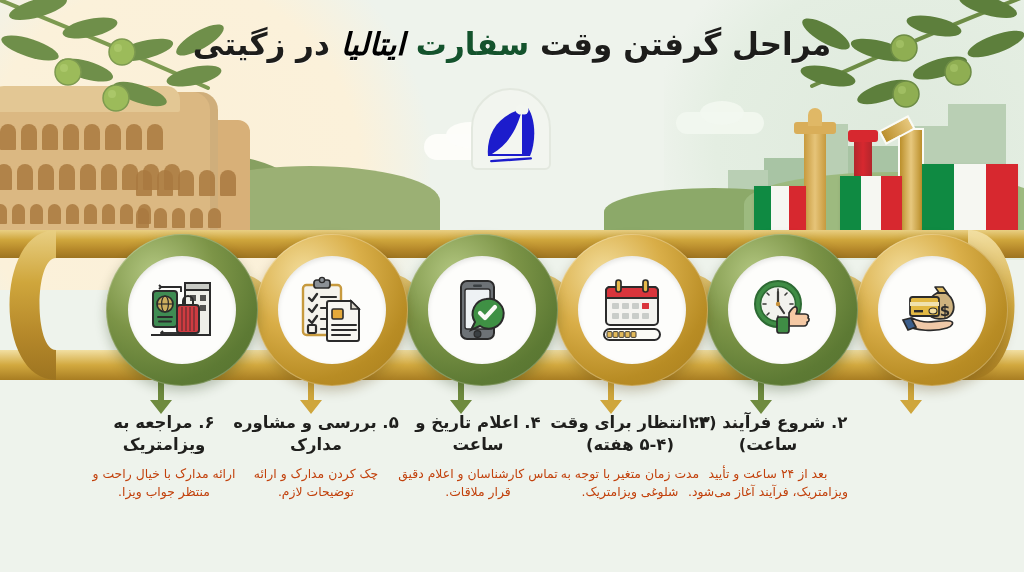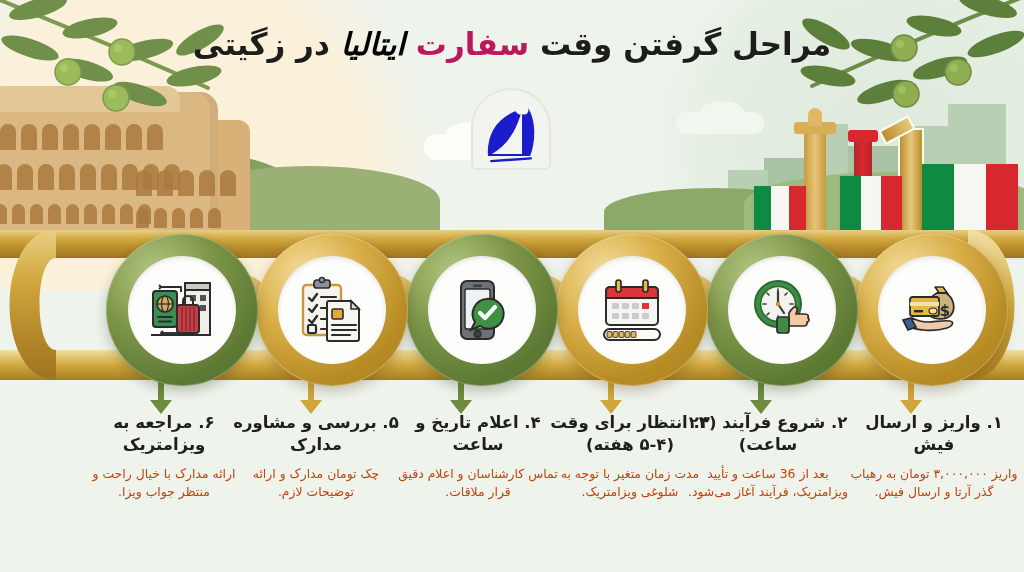--- a/index.html
+++ b/index.html
@@ -91,21 +91,21 @@
 
   
   .title {
     position:absolute; top:24px; left:0; width:1024px;
     text-align:center;
     font-size:31px; font-weight:bold; line-height:1.35;
     color:#1d1d1b; letter-spacing:0;
     direction:rtl; z-index:14;
     text-shadow:0 1px 0 rgba(255,255,255,.5);
   }
-  .title .t-green { color:#be185d; }
+  .title .t-green { color:#14532d; }
   .title .t-gold  { color:#000000;font-style:italic; }
 
   
   .ribbon { position:absolute; left:0; top:224px; width:1024px; height:170px; z-index:4; }
 
   
   .rings { position:absolute; left:0; top:234px; width:1024px; height:160px; z-index:6; }
   .node {
     position:absolute; top:0; width:152px; height:152px;
     border-radius:50%;
@@ -526,43 +526,39 @@
     <g fill="#cfa63c">
       <path d="M308 0 h6 v26 h8 l-11 14 l-11 -14 h8 z"></path>
     </g>
     <g fill="#6f8b3f">
       <path d="M158 0 h6 v26 h8 l-11 14 l-11 -14 h8 z"></path>
     </g>
   </svg>
 
   <div class="steps">
 
-    <div class="step" style="right:6px;">
-      <div class="step-title">۱. واریز و ارسال فیش</div>
-      <div class="step-body">واریز ۳,۰۰۰,۰۰۰ تومان به رهیاب گذر آرتا و ارسال فیش.</div>
-    </div>
 
     <div class="step" style="right:172px;margin-left:7px;">
       <div class="step-title">۲. شروع فرآیند (۲۴ ساعت)</div>
-      <div class="step-body">بعد از 36 ساعت و تأیید ویزامتریک، فرآیند آغاز می‌شود.</div>
+      <div class="step-body">بعد از ۲۴ ساعت و تأیید ویزامتریک، فرآیند آغاز می‌شود.</div>
     </div>
 
     <div class="step" style="right:310px;">
       <div class="step-title">۳. انتظار برای وقت (۴-۵ هفته)</div>
       <div class="step-body">مدت زمان متغیر با توجه به شلوغی ویزامتریک.</div>
     </div>
 
     <div class="step" style="right:462px;">
       <div class="step-title">۴. اعلام تاریخ و ساعت</div>
       <div class="step-body">تماس کارشناسان و اعلام دقیق قرار ملاقات.</div>
     </div>
 
     <div class="step" style="right:624px;">
       <div class="step-title">۵. بررسی و مشاوره مدارک</div>
-      <div class="step-body">چک تومان مدارک و ارائه توضیحات لازم.</div>
+      <div class="step-body">چک کردن مدارک و ارائه توضیحات لازم.</div>
     </div>
 
     <div class="step" style="right:776px;">
       <div class="step-title">۶. مراجعه به ویزامتریک</div>
       <div class="step-body">ارائه مدارک با خیال راحت و منتظر جواب ویزا.</div>
     </div>
   </div>
 
 </div>
 

